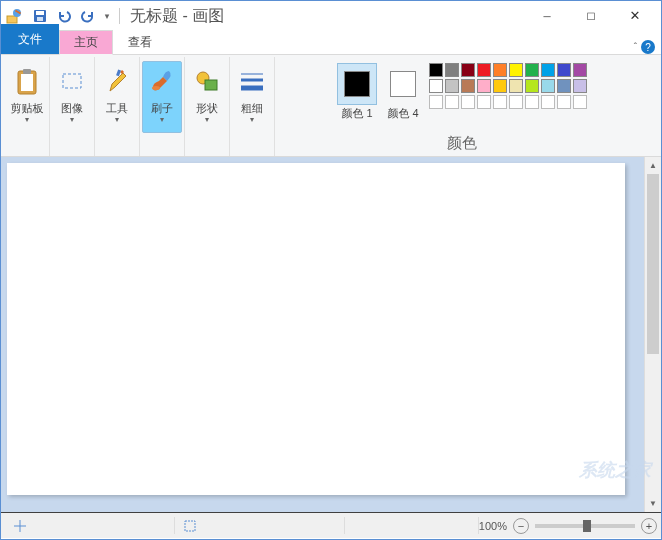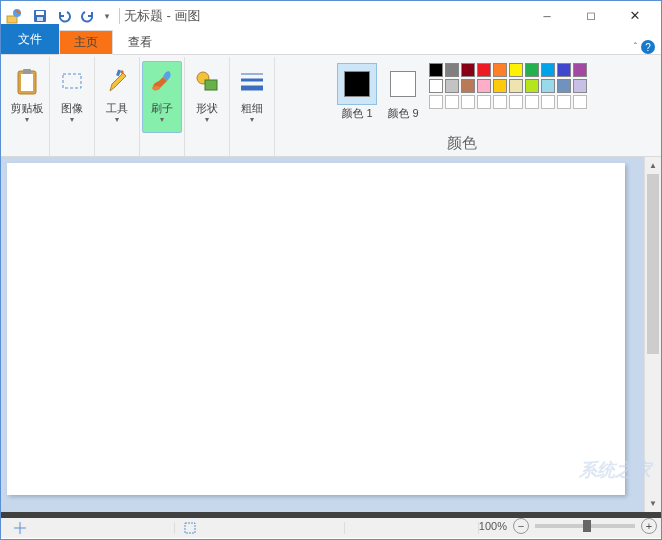--- a/index.html
+++ b/index.html
@@ -4,43 +4,43 @@
 <style>
   * { box-sizing: border-box; margin: 0; padding: 0; font-family: "Microsoft YaHei", "Segoe UI", sans-serif; }
   body { width: 662px; height: 540px; background: #fff; overflow: hidden; border: 1px solid #5a8fd3; }
   
   
   .titlebar { height: 30px; background: #fff; display: flex; align-items: center; padding: 0 4px; font-size: 12px; }
   .titlebar .qat { display: flex; align-items: center; gap: 2px; }
   .titlebar .qat .app-icon { width: 18px; height: 18px; display:flex; align-items:center; justify-content:center; margin-right:4px;}
   .titlebar .qat .q-btn { width: 22px; height: 22px; display: flex; align-items: center; justify-content: center; cursor: default; }
   .titlebar .sep { width:1px; height:16px; background:#ccc; margin:0 4px;}
-  .titlebar .title-text { color: #555; font-size: 13px; }
+  .titlebar .title-text { margin-left: 6px; color: #555; font-size: 16px; }
   .titlebar .win-controls { margin-left: auto; display: flex; }
   .titlebar .win-controls .wc { width: 44px; height: 28px; display: flex; align-items: center; justify-content: center; cursor: default; font-family:"Segoe UI Symbol"; font-size:10px; color:#333;}
   .titlebar .win-controls .wc.close { font-size:13px; }
   
   
   .tabstrip { height: 24px; background: #fff; display: flex; align-items: flex-end; border-bottom:1px solid #dadada; position:relative;}
   .tabstrip .tab { padding: 3px 14px; font-size: 12px; color: #444; cursor: default; border:1px solid transparent; border-bottom:none;}
   .tabstrip .tab.file { background: #1979ca; color: #ffffff; padding:6px 16px;}
-  .tabstrip .tab.active { border:1px solid #dadada; border-bottom:1px solid #f5f6f7; background:#f97316; margin-bottom:-1px;margin-top:44px;}
+  .tabstrip .tab.active { border:1px solid #dadada; border-bottom:1px solid #f5f6f7; background:#f9a8d4; margin-bottom:-1px;margin-top:44px;}
   .tabstrip .help-area { margin-left:auto; display:flex; align-items:center; padding-right:6px; gap:4px;}
   .tabstrip .collapse { font-size:10px; color:#666;}
   .tabstrip .help-icon { width:14px; height:14px; border-radius:50%; background:#1979ca; color:#fff; font-size:10px; display:flex; align-items:center; justify-content:center;}
   
   
   .ribbon { height: 102px; background: #f5f6f7; display:flex; border-bottom:1px solid #dadada; padding:2px 12px 0 4px; }
   .rgroup { display:flex; flex-direction:column; align-items:center; border-right:1px solid #e0e0e0; padding:2px 2px 0 2px; }
   .rgroup.last { border-right:none;}
   .rgroup .body { flex:1; display:flex; align-items:flex-start; gap:2px; padding-top:2px;}
   .rgroup .glabel { font-size:15px; color:#666; padding:2px 0 3px 0;}
   
   .bigbtn { width:40px; height:72px; display:flex; flex-direction:column; align-items:center; justify-content:flex-start; padding-top:4px; cursor:default; border:1px solid transparent; border-radius:2px;}
-  .bigbtn.selected { background:#86efac; border:1px solid #92c0e0;}
+  .bigbtn.selected { background:#7dd3fc; border:1px solid #92c0e0;}
   .bigbtn .icon { width:32px; height:32px; display:flex; align-items:center; justify-content:center; font-size:20px;}
   .bigbtn .lbl { font-size:11px; color:#444; text-align:center; line-height:13px; margin-top:4px;}
   .bigbtn .drop { font-size:8px; color:#666; margin-top:0px;}
   
   .color-swatch { width:40px; height:42px; display:flex; align-items:center; justify-content:center; border:1px solid transparent; cursor:default;}
   .color-swatch.selected { border:1px solid #92c0e0; background:#cde6f7;}
   .color-swatch .sw { width:26px; height:26px; border:1px solid #888;}
   .color-col { display:flex; flex-direction:column; align-items:center; width:44px; padding:2px;}
   .color-col .lbl { font-size:11px; color:#444; margin-top:2px; line-height:13px;}
   
@@ -52,21 +52,21 @@
   .rainbow { width:22px; height:44px; background:linear-gradient(180deg,#f00,#ff0 20%,#0f0 40%,#0ff 60%,#00f 80%,#f0f 100%); border:1px solid #888; margin:2px;}
   
   
   .workspace { position:relative; height: 355px; background:#c7d8ed; padding:6px; }
   .canvas-wrap { width:618px; height:332px; background:#fff; box-shadow:2px 2px 4px rgba(0,0,0,.2); position:relative;}
   .vscroll { position:absolute; right:0; top:0; bottom:0; width:17px; background:#f0f0f0; border-left:1px solid #ddd;}
   .vscroll .arrow { height:17px; background:#f0f0f0; display:flex; align-items:center; justify-content:center; font-size:8px; color:#666;}
   .vscroll .thumb { position:absolute; left:2px; right:2px; background:#cdcdcd;}
   
   
-  .statusbar { height:26px; background:#f0f0f0; border-top:6px solid #404040; display:flex; align-items:flex-end; font-size:11px; color:#555; padding:4px 4px;}
+  .statusbar { height:26px; background:#f0f0f0; border-top:1px solid #404040; display:flex; align-items:center; font-size:11px; color:#555; padding:4px 4px;}
   .statusbar .cell { display:flex; align-items:center; gap:4px; padding:0 8px; border-right:1px solid #ddd; height:100%;}
   .statusbar .cell.wide { width:170px;}
   .statusbar .zoom { margin-left:auto; display:flex; align-items:center; gap:6px;}
   .statusbar .zslider { width:100px; height:4px; background:#ccc; position:relative;}
   .statusbar .zslider .zthumb { position:absolute; left:48px; top:-4px; width:8px; height:12px; background:#666;}
   .statusbar .zbtn { width:16px; height:16px; border:1px solid #999; border-radius:50%; display:flex; align-items:center; justify-content:center; font-size:11px; color:#555; cursor:default;}
   
   
   .watermark { position:absolute; right:10px; bottom:30px; font-size:18px; font-style:italic; color:#c7d8ed; opacity:.6; pointer-events:none; font-weight:bold;}
   
@@ -230,21 +230,21 @@
       <div class="color-col">
         <div class="color-swatch selected">
             <div class="sw" id="sw1" style="background: rgb(0, 0, 0);"></div>
           </div>
         <div class="lbl">颜色 1</div>
       </div>
       <div class="color-col">
         <div class="color-swatch">
             <div class="sw" id="sw2" style="background: rgb(255, 255, 255);"></div>
           </div>
-        <div class="lbl">颜色 9</div>
+        <div class="lbl">颜色 4</div>
       </div>
       <div class="palette" id="palette">
           <div class="prow">
             <div class="pc" style="background: rgb(0, 0, 0);"></div>
             <div class="pc" style="background: rgb(127, 127, 127);"></div>
             <div class="pc" style="background: rgb(136, 0, 21);"></div>
             <div class="pc" style="background: rgb(237, 28, 36);"></div>
             <div class="pc" style="background: rgb(255, 127, 39);"></div>
             <div class="pc" style="background: rgb(255, 242, 0);"></div>
             <div class="pc" style="background: rgb(34, 177, 76);"></div>

